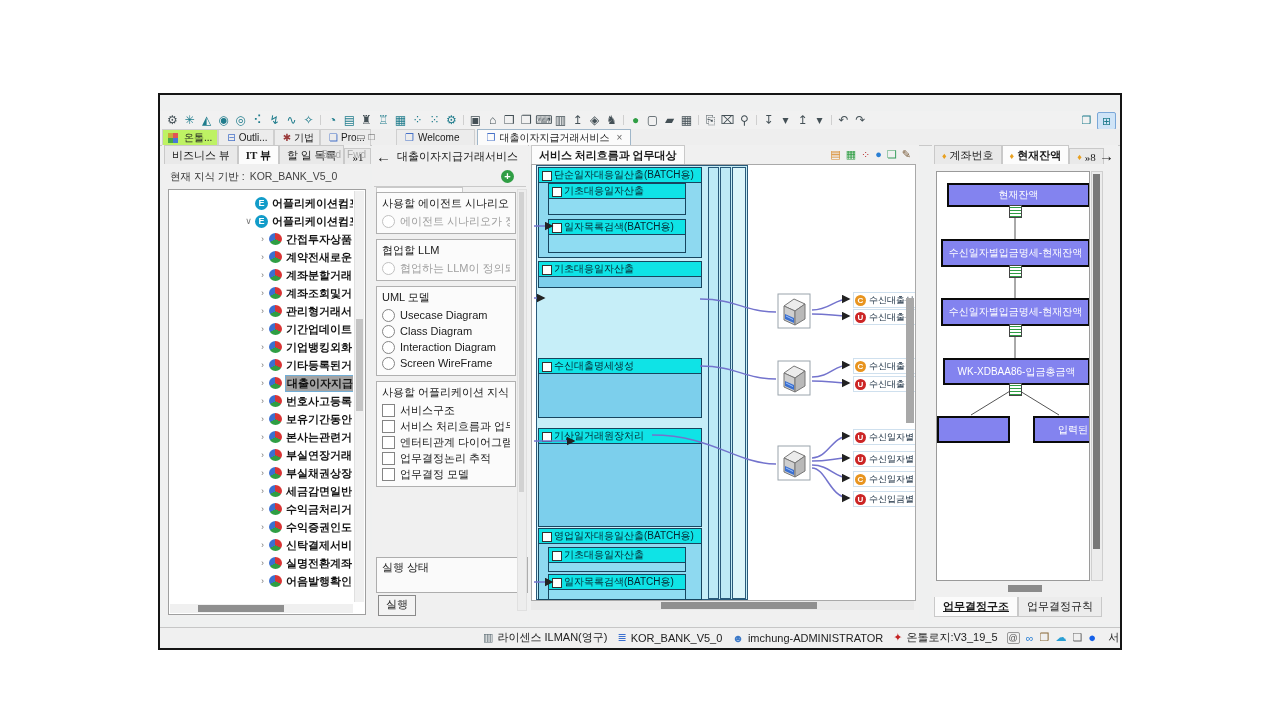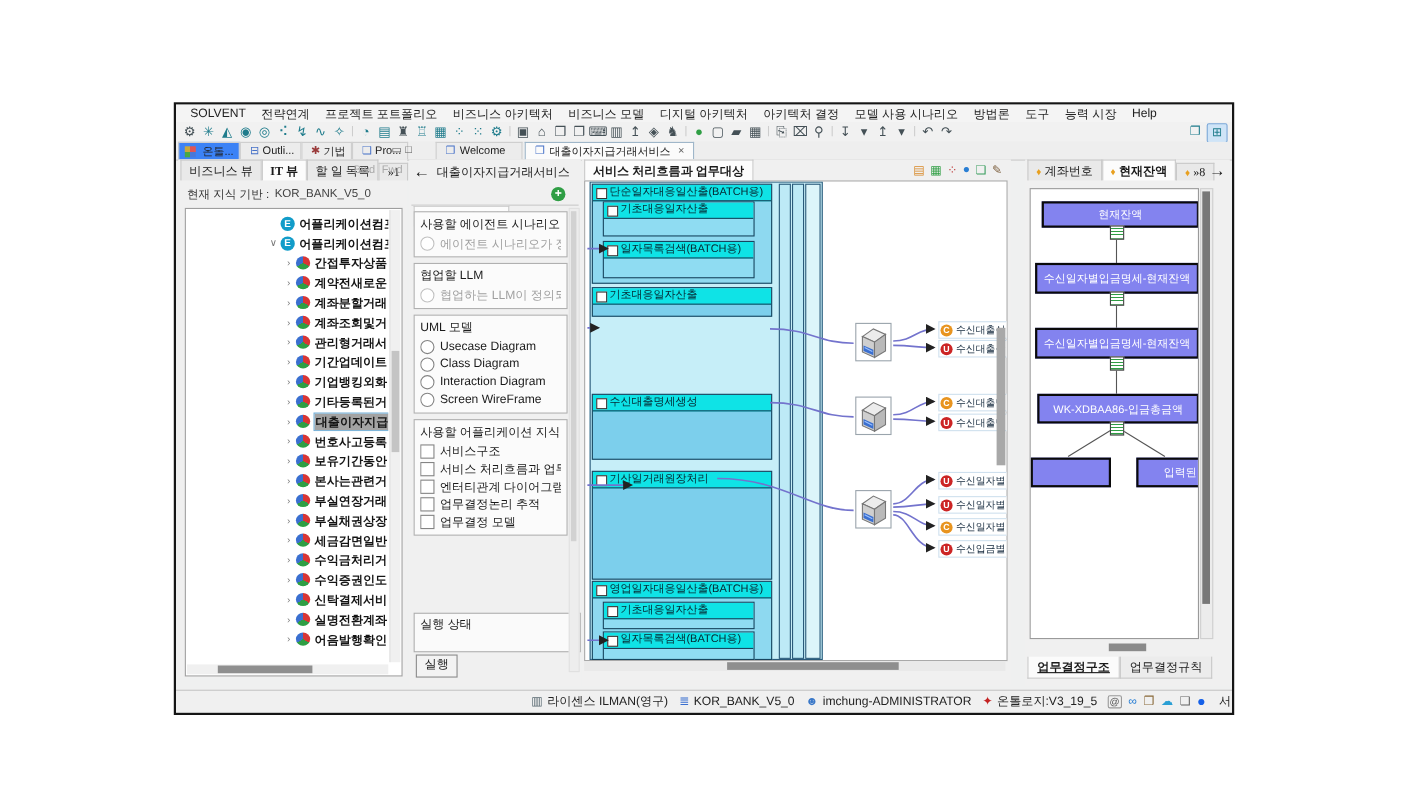--- a/index.html
+++ b/index.html
@@ -20,21 +20,21 @@
   .ti.gn{color:#2f9e44;}
   .ti.sep{width:7px;color:#c8c8c8;font-size:10px;}
   .tb-right{position:absolute;right:4px;top:17px;display:flex;gap:2px;}
   .tb-right .ti{font-size:11px;}
   .ti.activepersp{background:#cfe4f7;border:1px solid #7aa7d8;border-radius:2px;}
   
   .tabsrow{position:absolute;left:0;top:34px;right:0;height:16px;background:#eeeeee;border-bottom:1px solid #c9c9c9;}
   .stacktabs{position:absolute;left:2px;top:0;display:flex;height:16px;}
   .stab{display:flex;align-items:center;gap:3px;padding:0 5px;font-size:10px;height:15px;
         border:1px solid #cfcfcf;border-bottom:none;background:#ececec;color:#222;white-space:nowrap;}
-  .stab.active{background:#3b82f6;}
+  .stab.active{background:#bef264;}
   .ic-grid{width:10px;height:10px;background:conic-gradient(#e05555 0 90deg,#4878d8 90deg 180deg,#47a847 180deg 270deg,#caa83a 270deg 360deg);}
   .sg{font-size:10px;}
   .sg.blue{color:#4671c8;} .sg.red{color:#9a3a3a;}
   .winctl{display:flex;gap:3px;align-items:center;margin-left:6px;color:#555;font-size:10px;}
   .etabs{position:absolute;left:236px;top:0;display:flex;height:16px;gap:2px;}
   .etab{display:flex;align-items:center;gap:4px;padding:0 8px;height:15px;font-size:10px;
         border:1px solid #cfcfcf;border-bottom:none;background:#ececec;white-space:nowrap;}
   .etab.active{background:#fbfbfb;border-color:#9fb6c9;}
   .etab .close{color:#666;margin-left:3px;font-size:10px;}
   
@@ -148,35 +148,20 @@
   .mini.m1{color:#555;border:1px solid #999;border-radius:2px;font-size:9px;padding:0 1px;line-height:10px;}
   .mini.m2{color:#2a7fd4;} .mini.m3{color:#8a6a3a;} .mini.m4{color:#2a9fd4;}
   .mini.m5{color:#666;} .mini.m6{color:#1560e8;font-size:13px;}
   .server{margin-left:8px;white-space:nowrap;}
 </style>
 </head>
 <body>
 
 <div class="app">
 
-  <div class="menubar">
-
-  <span class="mi">SOLVENT</span>
-      <span class="mi">전략연계</span>
-      <span class="mi">프로젝트 포트폴리오</span>
-      <span class="mi">비즈니스 아키텍처</span>
-      <span class="mi">비즈니스 모델</span>
-      <span class="mi">디지털 아키텍처</span>
-      <span class="mi">아키텍처 결정</span>
-      <span class="mi">모델 사용 시나리오</span>
-      <span class="mi">방법론</span>
-      <span class="mi">도구</span>
-      <span class="mi">능력 시장</span>
-      <span class="mi">Help</span>
-    </div>
 
   <div class="toolbar">
 
   <span class="ti dk">⚙</span>
       <span class="ti">✳</span>
       <span class="ti">◭</span>
       <span class="ti">◉</span>
       <span class="ti">◎</span>
       <span class="ti">⠪</span>
       <span class="ti">↯</span>

